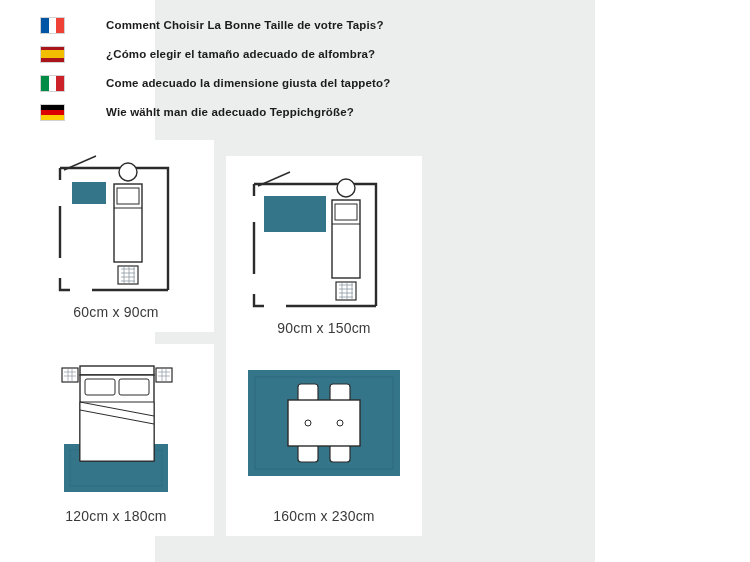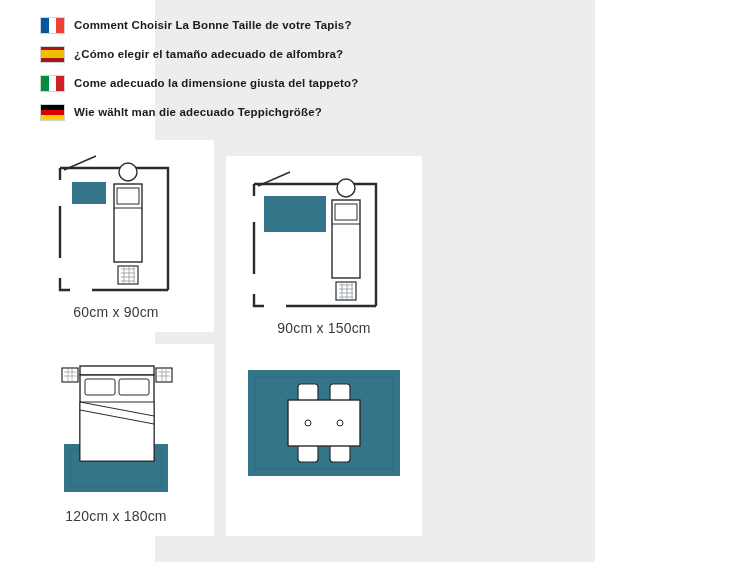--- a/index.html
+++ b/index.html
@@ -32,20 +32,21 @@
     position: absolute;
     left: 40px;
     top: 12px;
     width: 400px;
   }
   .heading-row {
     display: flex;
     align-items: center;
     height: 26px;
     margin-bottom: 3px;
+    gap: 32px;
   }
   .flag {
     width: 25px;
     height: 17px;
     flex: 0 0 25px;
     margin-right: 9px;
     display: flex;
     border: 1px solid #d2d2d2;
     box-sizing: border-box;
     overflow: hidden;
@@ -262,17 +263,18 @@
           <rect x="104" y="40" width="20" height="18" rx="3" fill="#ffffff" stroke="#2b2b2b" stroke-width="1.2"></rect>
 
           <rect x="72" y="100" width="20" height="18" rx="3" fill="#ffffff" stroke="#2b2b2b" stroke-width="1.2"></rect>
           <rect x="104" y="100" width="20" height="18" rx="3" fill="#ffffff" stroke="#2b2b2b" stroke-width="1.2"></rect>
 
           <rect x="62" y="56" width="72" height="46" fill="#ffffff" stroke="#2b2b2b" stroke-width="1.4"></rect>
           <circle cx="82" cy="79" r="3" fill="none" stroke="#2b2b2b" stroke-width="1"></circle>
           <circle cx="114" cy="79" r="3" fill="none" stroke="#2b2b2b" stroke-width="1"></circle>
         </svg>
       </div>
+      <div class="caption">160cm x 230cm</div>
     </div>
 
   </div>
 
 </div>
 
 </body></html>

